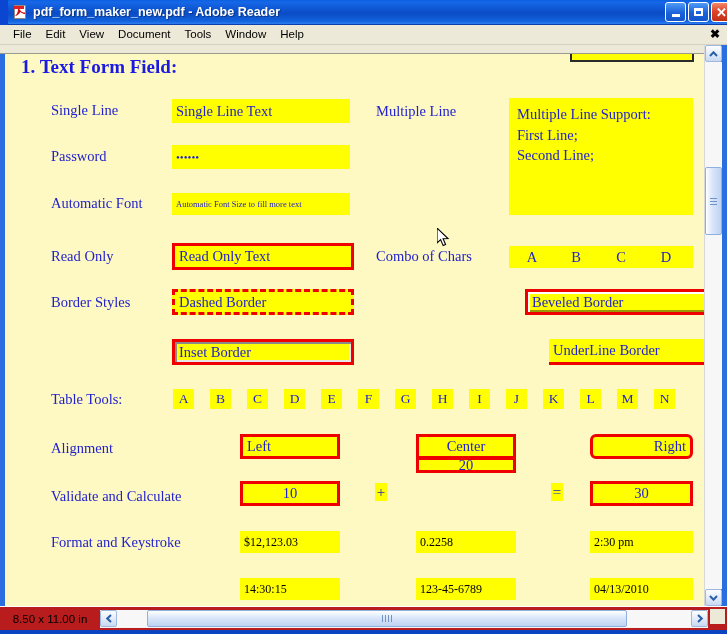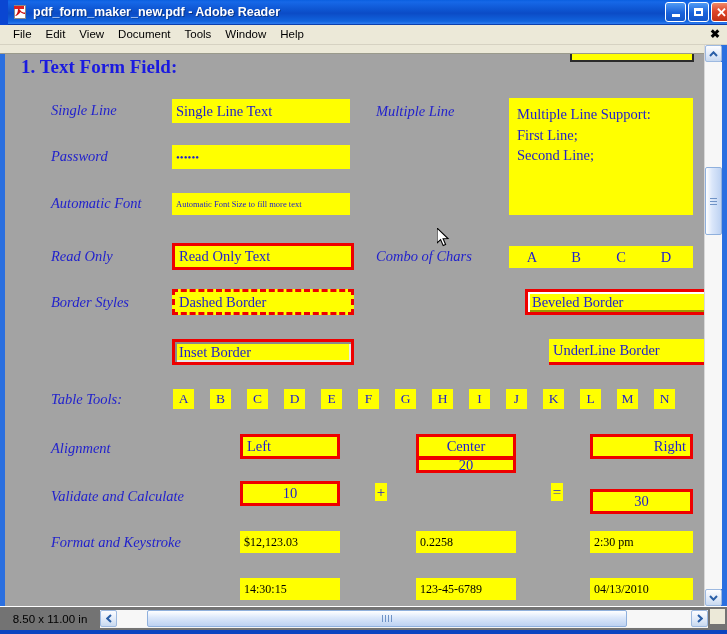--- a/index.html
+++ b/index.html
@@ -115,21 +115,21 @@
   
   .viewport {
     position: absolute; left: 5px; top: 54px;
     width: 699px; height: 552px;
     background: #ffffff;
     overflow: hidden;
   }
   .page {
     position: absolute; left: 0; top: 0;
     width: 699px; height: 552px;
-    background: #a3a3a3;
+    background: #fef9c3;
   }
 
   
   .clipped-field {
     position: absolute;
     left: 565px; top: -6px;
     width: 124px; height: 14px;
     background: #ffff00;
     border: 2px solid #2b2b2b;
   }
@@ -142,21 +142,20 @@
     font-size: 19px; font-weight: bold;
     color: #1a1ae0;
     white-space: nowrap;
   }
   .lbl {
     position: absolute;
     font-family: "Liberation Serif", serif;
     font-size: 14.5px;
     color: #2222cc;
     white-space: nowrap;
-    font-style: italic;
   }
   .fld {
     position: absolute;
     background: #ffff00;
     font-family: "Liberation Serif", serif;
     font-size: 14.5px;
     color: #2222cc;
     display: flex;
     align-items: center;
     padding: 0 4px;
@@ -255,21 +254,21 @@
     display: flex; align-items: center; justify-content: center;
     cursor: pointer;
   }
   .grip { width: 7px; }
   .grip i { display: block; height: 1px; background: #6f93c7; margin: 2px 0; }
 
   
   .statusbar {
     position: absolute; left: 0; bottom: 4px;
     width: 727px; height: 24px;
-    background: #737373;
+    background: #b91c1c;
     display: flex; align-items: center;
     border-top: 1px solid #ffffff;
   }
   .pagesize {
     width: 100px;
     font-size: 11.5px; color: #000;
     text-align: center;
     font-family: "Liberation Sans", sans-serif;
     white-space: nowrap;
   }
@@ -402,28 +401,28 @@
       <div class="tcell" style="left:464px; top:335px;">I</div>
       <div class="tcell" style="left:501px; top:335px;">J</div>
       <div class="tcell" style="left:538px; top:335px;">K</div>
       <div class="tcell" style="left:575px; top:335px;">L</div>
       <div class="tcell" style="left:612px; top:335px;">M</div>
       <div class="tcell" style="left:649px; top:335px;">N</div>
 
       <div class="lbl" style="left:46px; top:386px;">Alignment</div>
       <div class="fld redborder" style="left:235px; top:380px; width:100px; height:25px;">Left</div>
       <div class="fld redborder center" style="left:411px; top:380px; width:100px; height:25px;">Center</div>
-      <div class="fld redborder right" style="left:585px; top:380px; width:103px; height:25px;">Right</div>
+      <div class="fld redborder right" style="left:585px; top:380px; width:103px; height:25px;border-radius:6px;">Right</div>
 
       <div class="lbl" style="left:46px; top:434px;">Validate and Calculate</div>
       <div class="fld redborder center" style="left:235px; top:427px; width:100px; height:25px;">10</div>
       <div class="chip" style="left:370px; top:429px; width:12px; height:18px;">+</div>
       <div class="fld redborder center" style="left:411px; top:403px; width:100px; height:16px;text-align:right;">20</div>
       <div class="chip" style="left:546px; top:429px; width:12px; height:18px;">=</div>
-      <div class="fld redborder center" style="left:585px; top:427px; width:103px; height:25px;margin-top:8px;">30</div>
+      <div class="fld redborder center" style="left:585px; top:427px; width:103px; height:25px;">30</div>
 
       <div class="lbl" style="left:46px; top:480px;">Format and Keystroke</div>
       <div class="fld black" style="left:235px; top:477px; width:100px; height:22px;">$12,123.03</div>
       <div class="fld black" style="left:411px; top:477px; width:100px; height:22px;">0.2258</div>
       <div class="fld black" style="left:585px; top:477px; width:103px; height:22px;">2:30 pm</div>
       <div class="fld black" style="left:235px; top:524px; width:100px; height:22px;">14:30:15</div>
       <div class="fld black" style="left:411px; top:524px; width:100px; height:22px;">123-45-6789</div>
       <div class="fld black" style="left:585px; top:524px; width:103px; height:22px;">04/13/2010</div>
 
       <span class="cursor">

